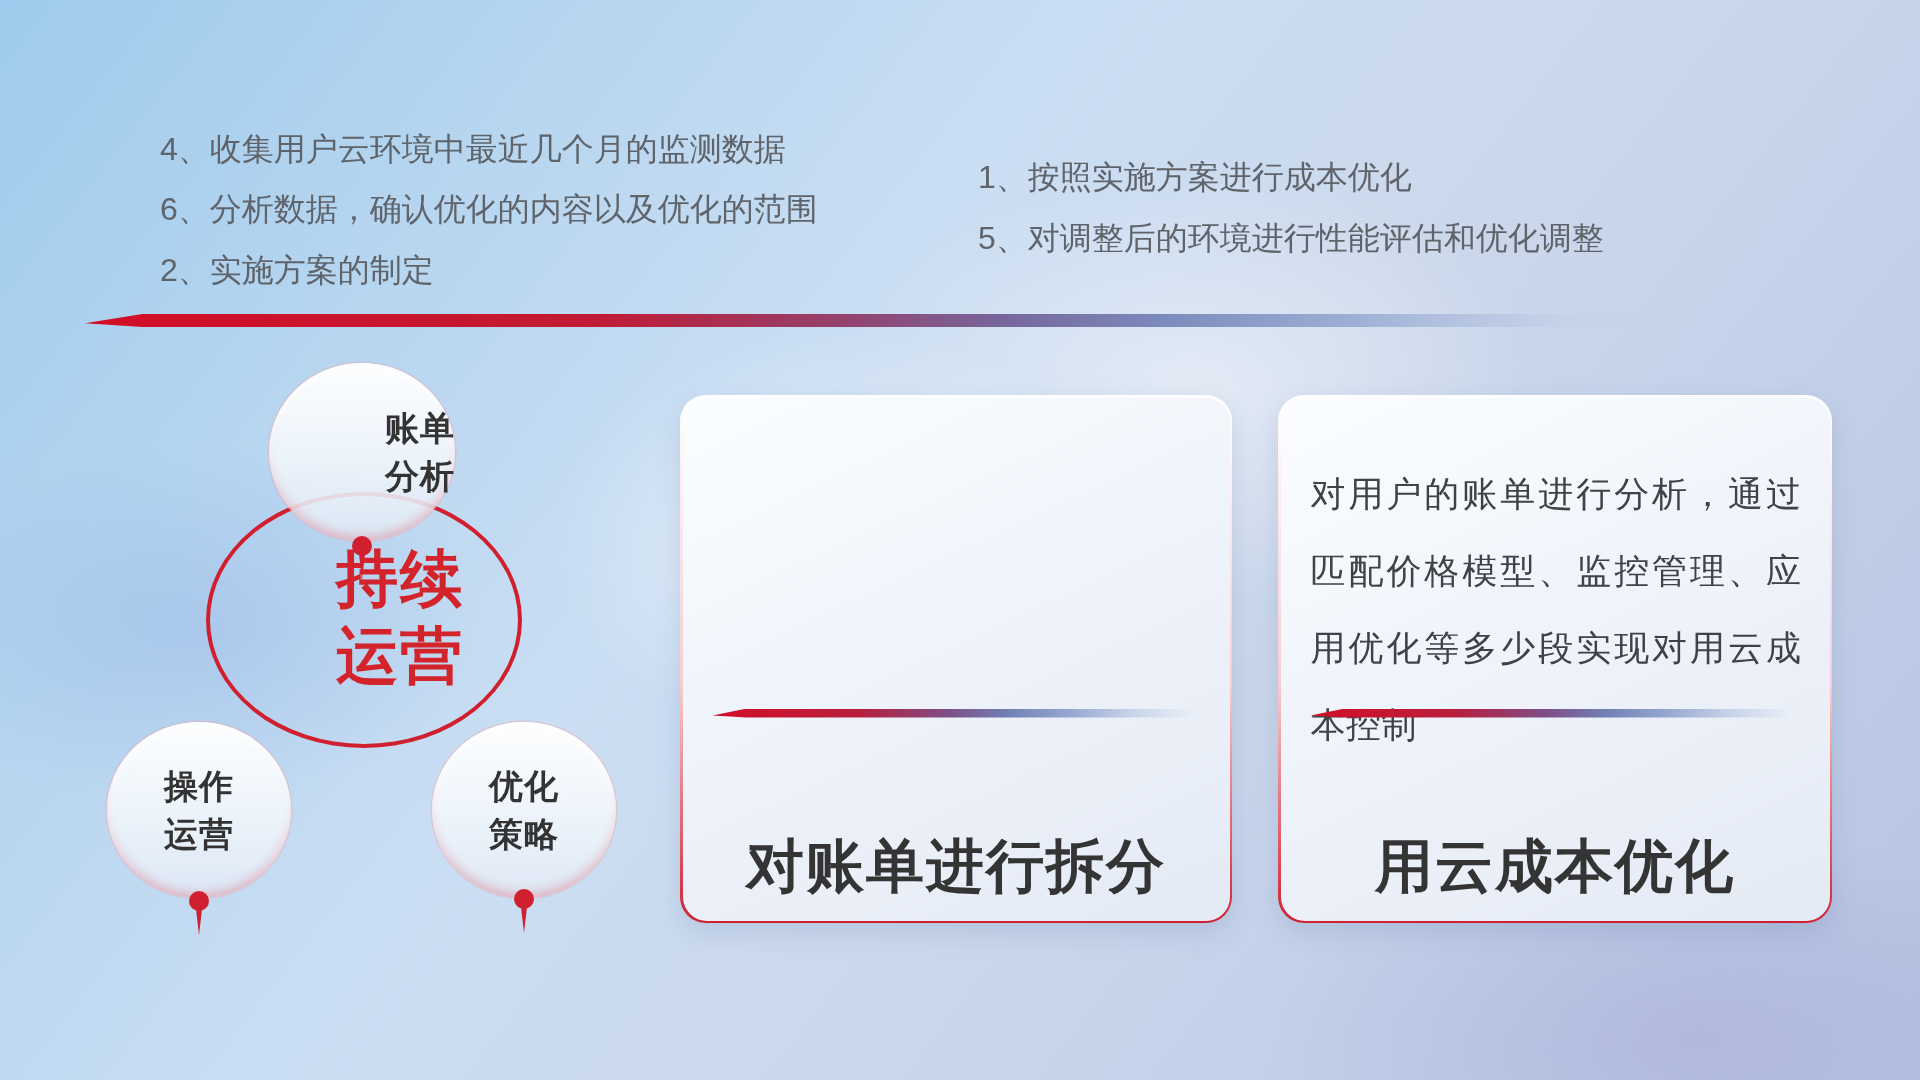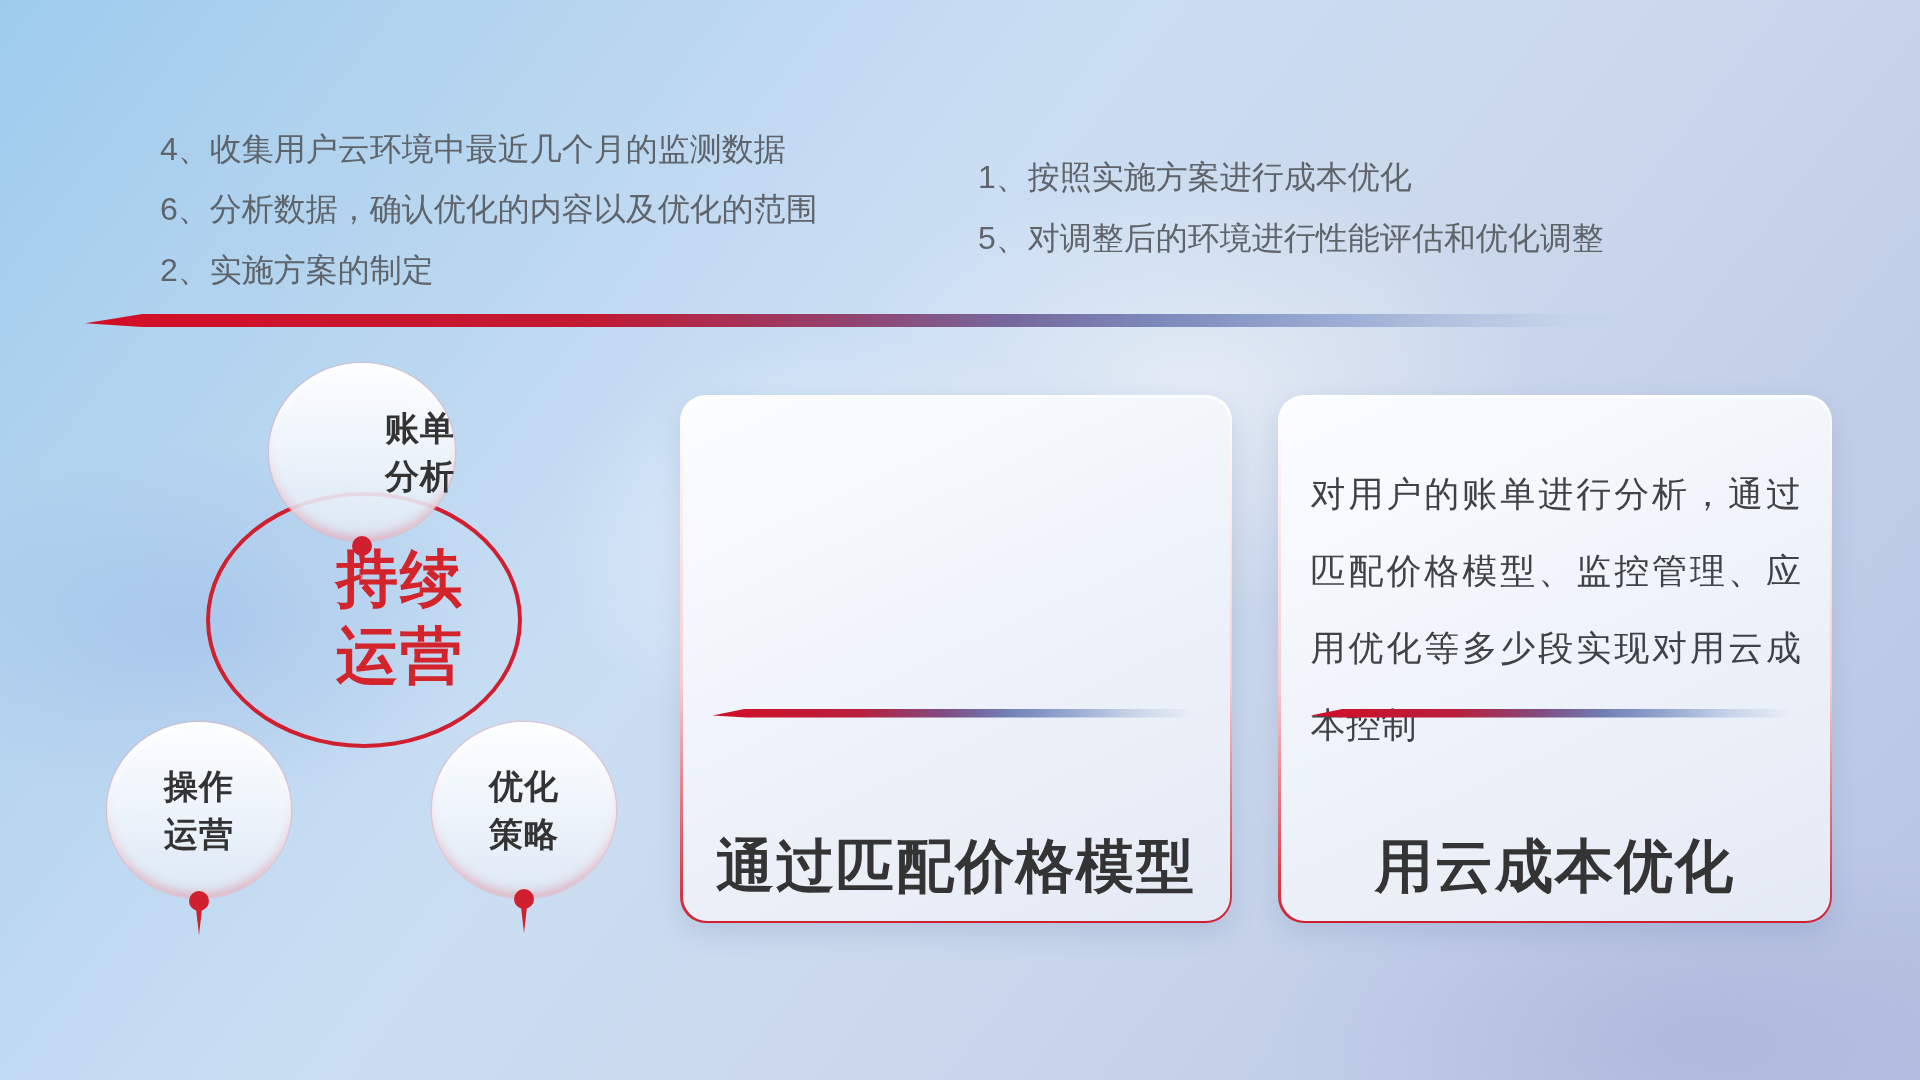--- a/index.html
+++ b/index.html
@@ -132,21 +132,21 @@
   </div>
 </div>
 
 <div class="pin pin-top"></div>
 <div class="pin pin-bl"></div>
 <div class="pin pin-br"></div>
 
 <div class="card card-1">
   <div class="card-inner">
     <div class="card-divider"></div>
-    <div class="card-title">通过匹配价格模型</div>
+    <div class="card-title">对账单进行拆分</div>
   </div>
 </div>
 
 <div class="card card-2">
   <div class="card-inner">
     <div class="card-body">对用户的账单进行分析，通过匹配价格模型、监控管理、应用优化等多少段实现对用云成本控制</div>
     <div class="card-divider"></div>
     <div class="card-title">用云成本优化</div>
   </div>
 </div>

